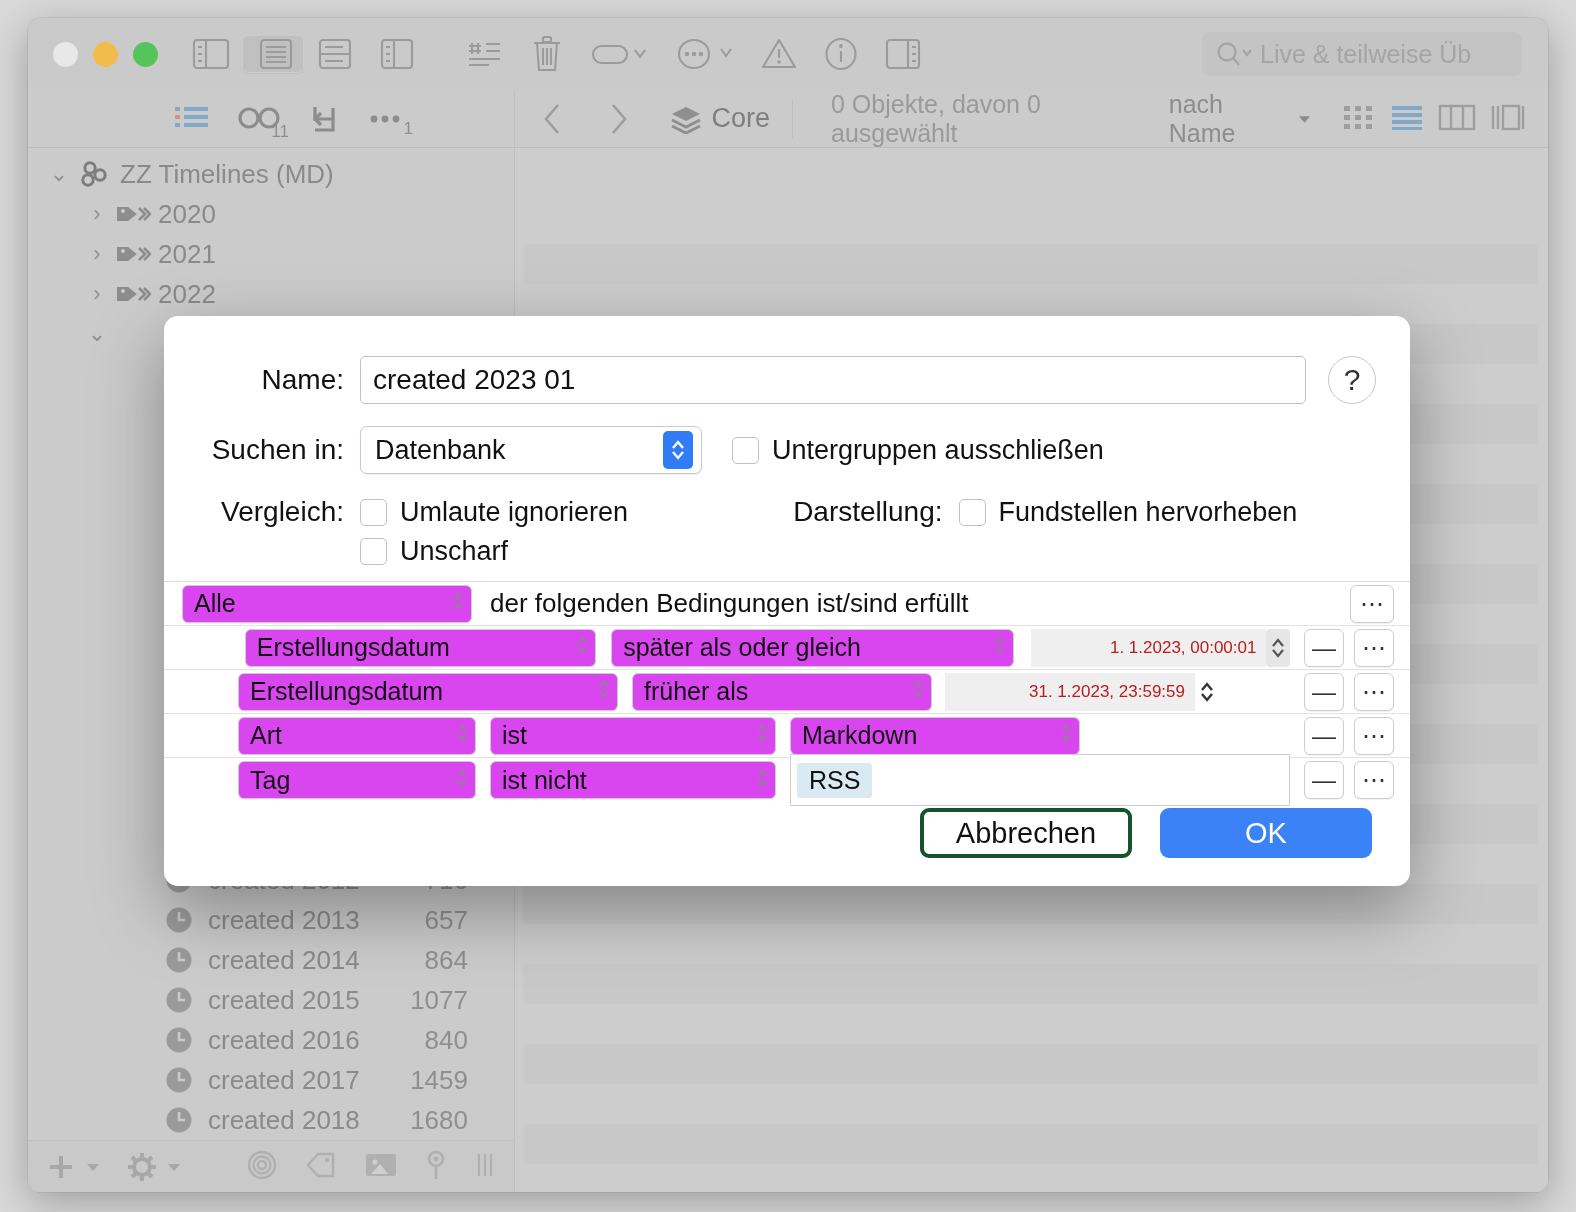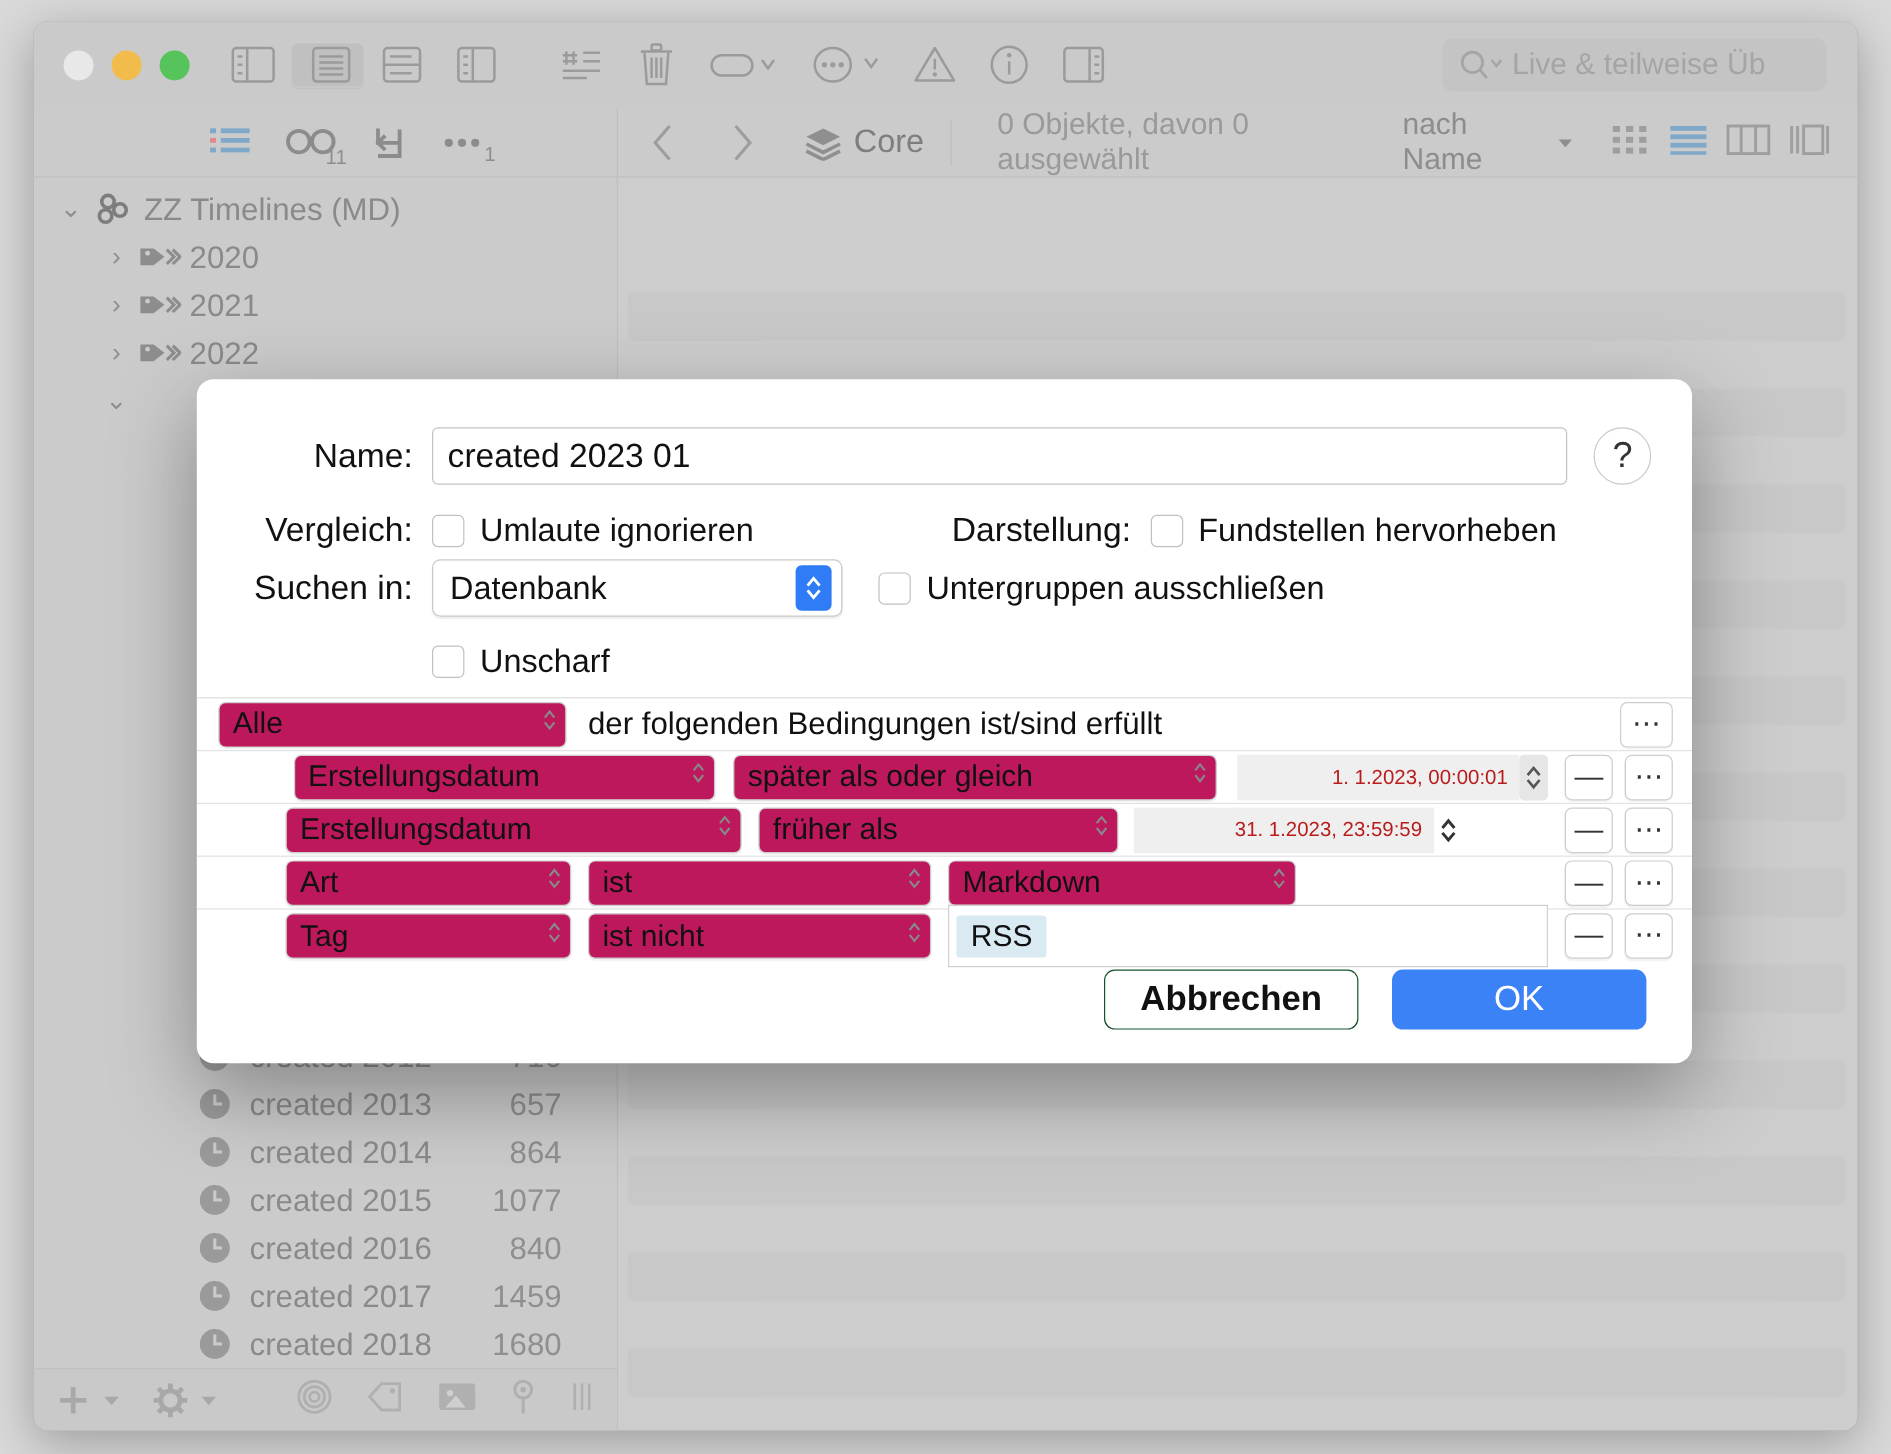--- a/index.html
+++ b/index.html
@@ -233,21 +233,21 @@
     height: 44px; padding: 0 16px 0 16px;
     border-bottom: 1px solid #e2e2e2;
   }
   .cond-row:last-child { border-bottom: none; }
   .cond-row.header { padding-left: 18px; }
   .cond-text { font-size: 26px; color: #111; margin-left: 18px; }
 
   .sel {
     height: 38px;
     border: 1px solid #cdcdcd; border-radius: 6px;
-    background: #be185d;
+    background: #d946ef;
     display: flex; align-items: center;
     padding: 0 6px 0 11px;
     font-size: 25px; color: #111;
     box-shadow: 0 1px 1px rgba(0,0,0,0.05);
   }
   .sel .pv { white-space: nowrap; overflow: hidden; text-overflow: ellipsis; }
   .sel .arrows { margin-left: auto; padding-left: 8px; }
 
   .indent { width: 66px; }
   .indent2 { width: 58px; }
@@ -291,21 +291,21 @@
   .sheet-footer {
     position: absolute; right: 38px; bottom: 28px;
     display: flex; gap: 28px;
   }
   .btn {
     height: 50px; min-width: 212px;
     border-radius: 9px;
     display: flex; align-items: center; justify-content: center;
     font-size: 29px;
   }
-  .btn.cancel { background: #fff; border: 1px solid #14532d; color: #111; font-weight: bold; }
+  .btn.cancel { background: #fff; border: 4px solid #14532d; color: #111; }
   .btn.ok { background: #3b82f6; color: #fff; min-width: 212px; }
 </style>
 </head>
 <body>
 
 <div id="root">
   <div class="window">
 
     <div class="titlebar">
       <div class="traffic">
@@ -766,50 +766,50 @@
 
   <div class="sheet">
     <div class="sheet-top">
 
       <div class="frow">
         <div class="flabel">Name:</div>
         <input class="name-input" type="text" value="created 2023 01" style="">
         <div class="help-btn">?</div>
       </div>
 
-      <div class="frow" style="margin-bottom:8px">
-        <div class="flabel">Vergleich:</div>
-        <div class="cbox-row">
-          <span class="cbox"></span>
-          <span class="cbox-label">Umlaute ignorieren</span>
-        </div>
-        <div class="flabel" style="width:auto; margin-left:165px; margin-right:16px">Darstellung:</div>
-        <div class="cbox-row">
-          <span class="cbox"></span>
-          <span class="cbox-label">Fundstellen hervorheben</span>
-        </div>
-      </div>
-
       <div class="frow">
         <div class="flabel">Suchen in:</div>
         <div class="popup blue popup-suchen">
           <span class="pv">Datenbank</span>
           <span class="arrows-blue">
             <svg width="18" height="26" viewBox="0 0 18 26">
               <polyline points="4,11 9,5 14,11" fill="none" stroke="#fff" stroke-width="2.4"></polyline>
               <polyline points="4,15 9,21 14,15" fill="none" stroke="#fff" stroke-width="2.4"></polyline>
             </svg>
           </span>
         </div>
         <div class="cbox-row" style="margin-left:30px">
           <span class="cbox"></span>
           <span class="cbox-label">Untergruppen ausschließen</span>
         </div>
       </div>
 
+      <div class="frow" style="margin-bottom:8px">
+        <div class="flabel">Vergleich:</div>
+        <div class="cbox-row">
+          <span class="cbox"></span>
+          <span class="cbox-label">Umlaute ignorieren</span>
+        </div>
+        <div class="flabel" style="width:auto; margin-left:165px; margin-right:16px">Darstellung:</div>
+        <div class="cbox-row">
+          <span class="cbox"></span>
+          <span class="cbox-label">Fundstellen hervorheben</span>
+        </div>
+      </div>
+
       <div class="frow" style="margin-bottom:14px">
         <div class="flabel"></div>
         <div class="cbox-row">
           <span class="cbox"></span>
           <span class="cbox-label">Unscharf</span>
         </div>
       </div>
     </div>
 
     <div class="cond-area">

